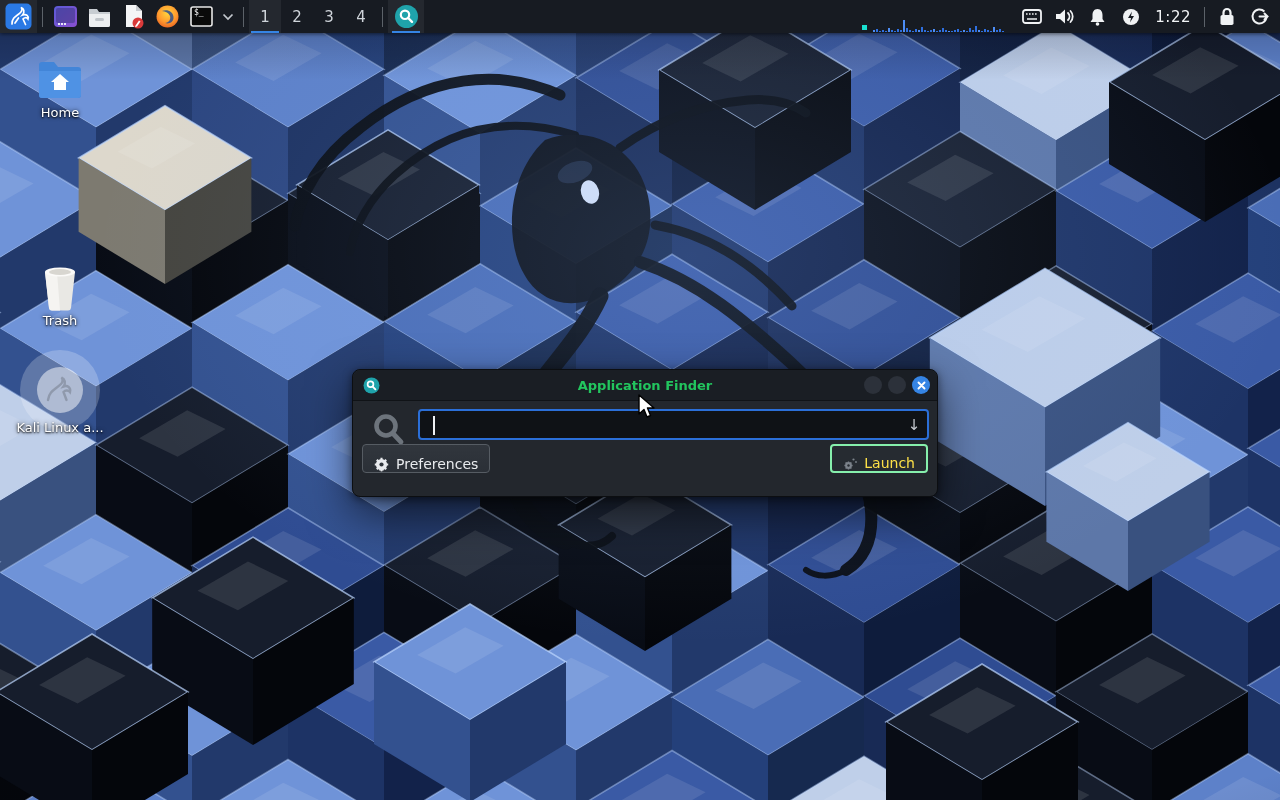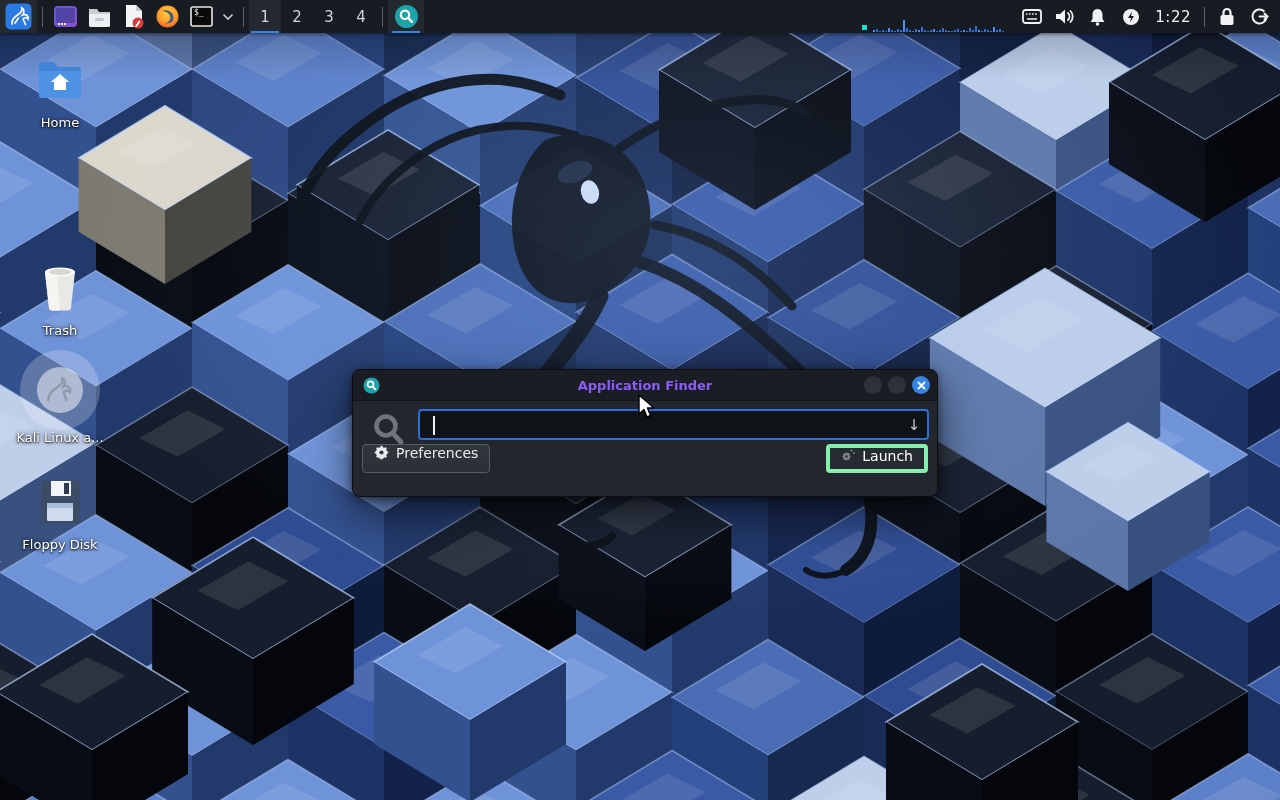--- a/index.html
+++ b/index.html
@@ -31,49 +31,49 @@
   .launcher { width:34px; }
   .trayicon { width:33px; }
   #clock { font-size:15px; color:#f2f4f6; padding:0 8px; letter-spacing:.5px; }
   #cpu-wrap { display:flex; align-items:flex-end; height:33px; margin-right:6px; }
   #cpu-led { width:5px; height:5px; background:#19e0d0; margin:0 6px 3px 0; }
   #spacer { flex:1; }
 
   
   .dicon { position:absolute; width:110px; left:5px; text-align:center; z-index:2; cursor:default; }
   .dicon .glyph { height:50px; display:flex; align-items:center; justify-content:center; }
-  .dicon .lbl { margin-top:10px; font-size:13px; color:#ffffff;
+  .dicon .lbl { margin-top:0; font-size:13px; color:#ffffff;
     text-shadow:0 1px 2px rgba(0,0,0,.95), 0 0 4px rgba(0,0,0,.8); }
 
   
   #appfinder { position:absolute; left:352px; top:369px; width:586px; height:128px; z-index:5;
     background:#23272d; border:1px solid #0c0e11; border-radius:8px;
     box-shadow:0 16px 44px rgba(0,0,0,.6), 0 2px 8px rgba(0,0,0,.5); }
   #titlebar { position:relative; height:31px; background:#1a1e24;
     border-radius:8px 8px 0 0; border-bottom:1px solid #101317; }
   #title { position:absolute; left:0; right:0; top:0; height:31px; line-height:31px;
-    text-align:center; font-size:13px; font-weight:bold; color:#8b5cf6; }
+    text-align:center; font-size:13px; font-weight:bold; color:#22c55e; }
   #win-icon { position:absolute; left:10px; top:7px; }
   #winbtns { position:absolute; right:7px; top:6px; display:flex; gap:6px; }
   .wbtn { width:18px; height:18px; border-radius:50%; background:#2c313a;
     display:flex; align-items:center; justify-content:center; }
   .wbtn.close { background:#3584e4; }
   #dlg-body { position:relative; height:95px; }
   #big-mag { position:absolute; left:18px; top:11px; }
   #entry { position:absolute; left:65px; top:8px; width:511px; height:31px;
     background:#0f1216; border:2px solid #2b6fd8; border-radius:4px; display:flex; align-items:center; }
   #entry input { flex:1; background:transparent; border:none; outline:none;
     color:#e8eaec; font-size:14px; padding-left:12px; font-family:inherit; }
   #caret { position:absolute; left:13px; top:5px; width:1.5px; height:19px; background:#eef1f4; }
   #entry-arrow { width:26px; text-align:center; color:#c3c8ce; font-size:15px; }
-  .dlg-btn { position:absolute; top:43px; height:29px; display:flex; align-items:flex-start;
+  .dlg-btn { position:absolute; top:43px; height:29px; display:flex; align-items:flex-end;
     gap:7px; padding:0 11px; border-radius:4px; font-size:14px;
     background:linear-gradient(#31363d,#2b3037); border:1px solid #565c63; color:#e9ebee; }
   #btn-prefs { left:9px; }
-  #btn-launch { right:9px; background:#262b31; border:4px solid #86efac; color:#ffffff; }
+  #btn-launch { right:9px; background:#262b31; border:2px solid #86efac; color:#fde047; }
 
   
   #cursor { position:absolute; left:637px; top:394px; z-index:50; pointer-events:none; }
 </style>
 </head>
 <body>
 
 <div id="stage">
 
   <svg id="wallpaper" width="1280" height="800" viewBox="0 0 1280 800">
@@ -711,32 +711,20 @@
     <div class="glyph" style="height:60px">
       <svg width="84" height="84" viewBox="0 0 84 84">
         <circle cx="42" cy="42" r="40" fill="#ffffff" opacity="0.22"></circle>
         <circle cx="42" cy="42" r="23" fill="#ffffff" opacity="0.5"></circle>
         <path d="M30 52 C31 43 38 41 43 36 C45 34 45 31 43.5 29.5 C47 31 48 35 45.5 38.5 C50 37 53 40 52 44 C50 41.5 47 42.5 45.5 44 L48.5 52" fill="none" stroke="#8a93a5" stroke-width="2.4" stroke-linecap="round" opacity="0.85"></path>
       </svg>
     </div>
     <div class="lbl">Kali Linux a...</div>
   </div>
 
-  <div class="dicon" style="top:477px">
-    <div class="glyph">
-      <svg width="46" height="46" viewBox="0 0 46 46">
-        <path d="M4 4 a2.5 2.5 0 0 1 2.5 -2.5 h33 L43 5 v37 a2.5 2.5 0 0 1 -2.5 2.5 h-34 A2.5 2.5 0 0 1 4 42 Z" fill="#3c4b66"></path>
-        <rect x="14" y="2" width="20" height="15" fill="#f2f4f7"></rect>
-        <rect x="27" y="4" width="5" height="11" fill="#2c3a52"></rect>
-        <rect x="10" y="24" width="26" height="18" rx="1.5" fill="#cfdcee"></rect>
-        <rect x="10" y="24" width="26" height="5" fill="#a9bdd8"></rect>
-      </svg>
-    </div>
-    <div class="lbl">Floppy Disk</div>
-  </div>
 
   <div id="appfinder">
     <div id="titlebar">
       <svg id="win-icon" width="17" height="17" viewBox="0 0 17 17">
         <circle cx="8.5" cy="8.5" r="8" fill="#1fa3ab"></circle>
         <circle cx="7.5" cy="7.3" r="2.9" fill="none" stroke="#ffffff" stroke-width="1.7"></circle>
         <line x1="9.7" y1="9.6" x2="12.4" y2="12.3" stroke="#ffffff" stroke-width="1.9" stroke-linecap="round"></line>
       </svg>
       <div id="title">Application Finder</div>
       <div id="winbtns">

